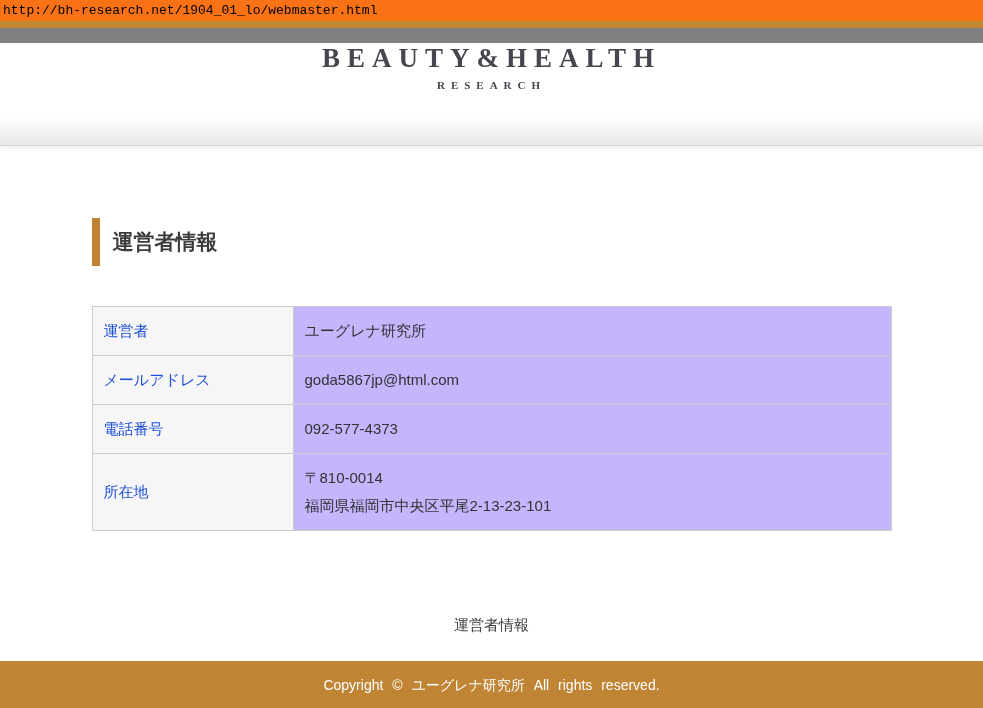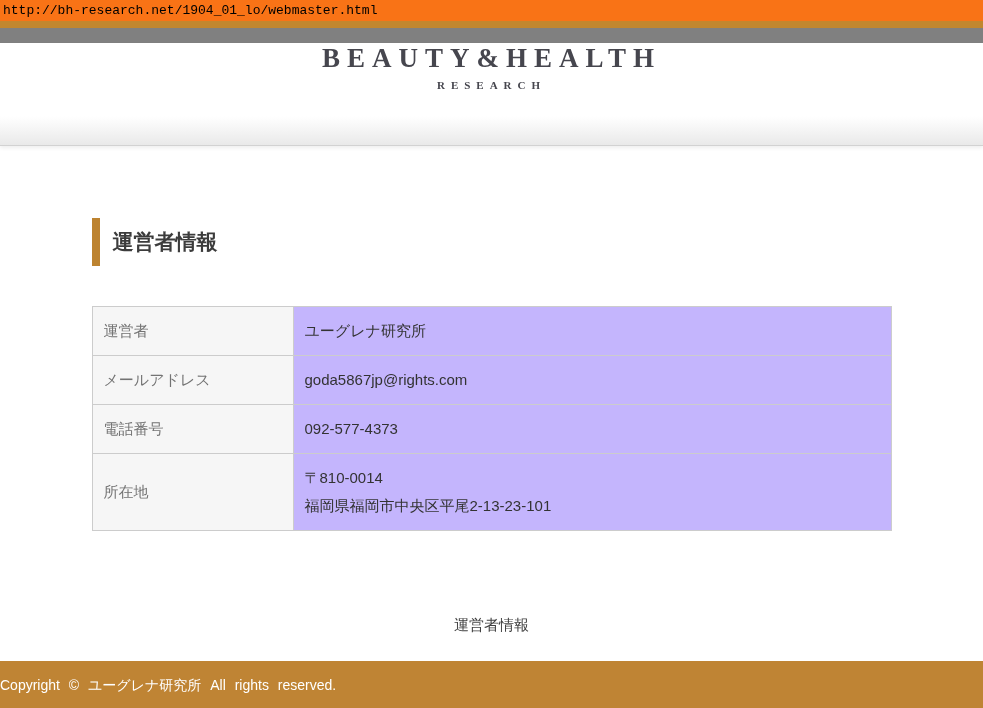--- a/index.html
+++ b/index.html
@@ -71,40 +71,40 @@
     table-layout: fixed;
   }
   .info-table th, .info-table td {
     border: 1px solid #cccccc;
     text-align: left;
     vertical-align: middle;
     font-size: 15px;
     font-weight: normal;
     padding: 0 10px 0 11px;
   }
-  .info-table th { width: 201px; background: #f6f6f6; color: #737373; }
+  .info-table th { width: 201px; background: #f6f6f6; color: #1d4ed8; }
   .info-table td { background: #c4b5fd; color: #333333; margin-top: 8px; }
   .row-regular { height: 49px; }
   .row-tall { height: 77px; }
   .cell-line { line-height: 28px; }
 
   
   .footer-nav {
     margin-top: 85px;
     text-align: center;
     font-size: 15px;
     color: #3f3f3f;
   }
   .footer-nav-link { cursor: pointer; }
   .copyright-bar {
     margin-top: 26px;
     height: 48px;
     background: #bf8434;
     color: #ffffff;
-    text-align: left;
+    text-align: center;
     line-height: 48px;
     font-size: 14px;
     word-spacing: 5px;
   }
 </style>
 </head>
 <body>
 
 <div class="url-bar">
   <span>http://bh-research.net/1904_01_lo/webmaster.html</span>
@@ -127,21 +127,21 @@
     <tbody>
       <tr class="row-regular">
         <th>運営者</th>
         <td>
           <div class="cell-line">ユーグレナ研究所</div>
         </td>
       </tr>
       <tr class="row-regular">
         <th>メールアドレス</th>
         <td>
-          <div class="cell-line">goda5867jp@rights.com</div>
+          <div class="cell-line">goda5867jp@html.com</div>
         </td>
       </tr>
       <tr class="row-regular">
         <th>電話番号</th>
         <td>
           <div class="cell-line">092-577-4373</div>
         </td>
       </tr>
       <tr class="row-tall">
         <th>所在地</th>

